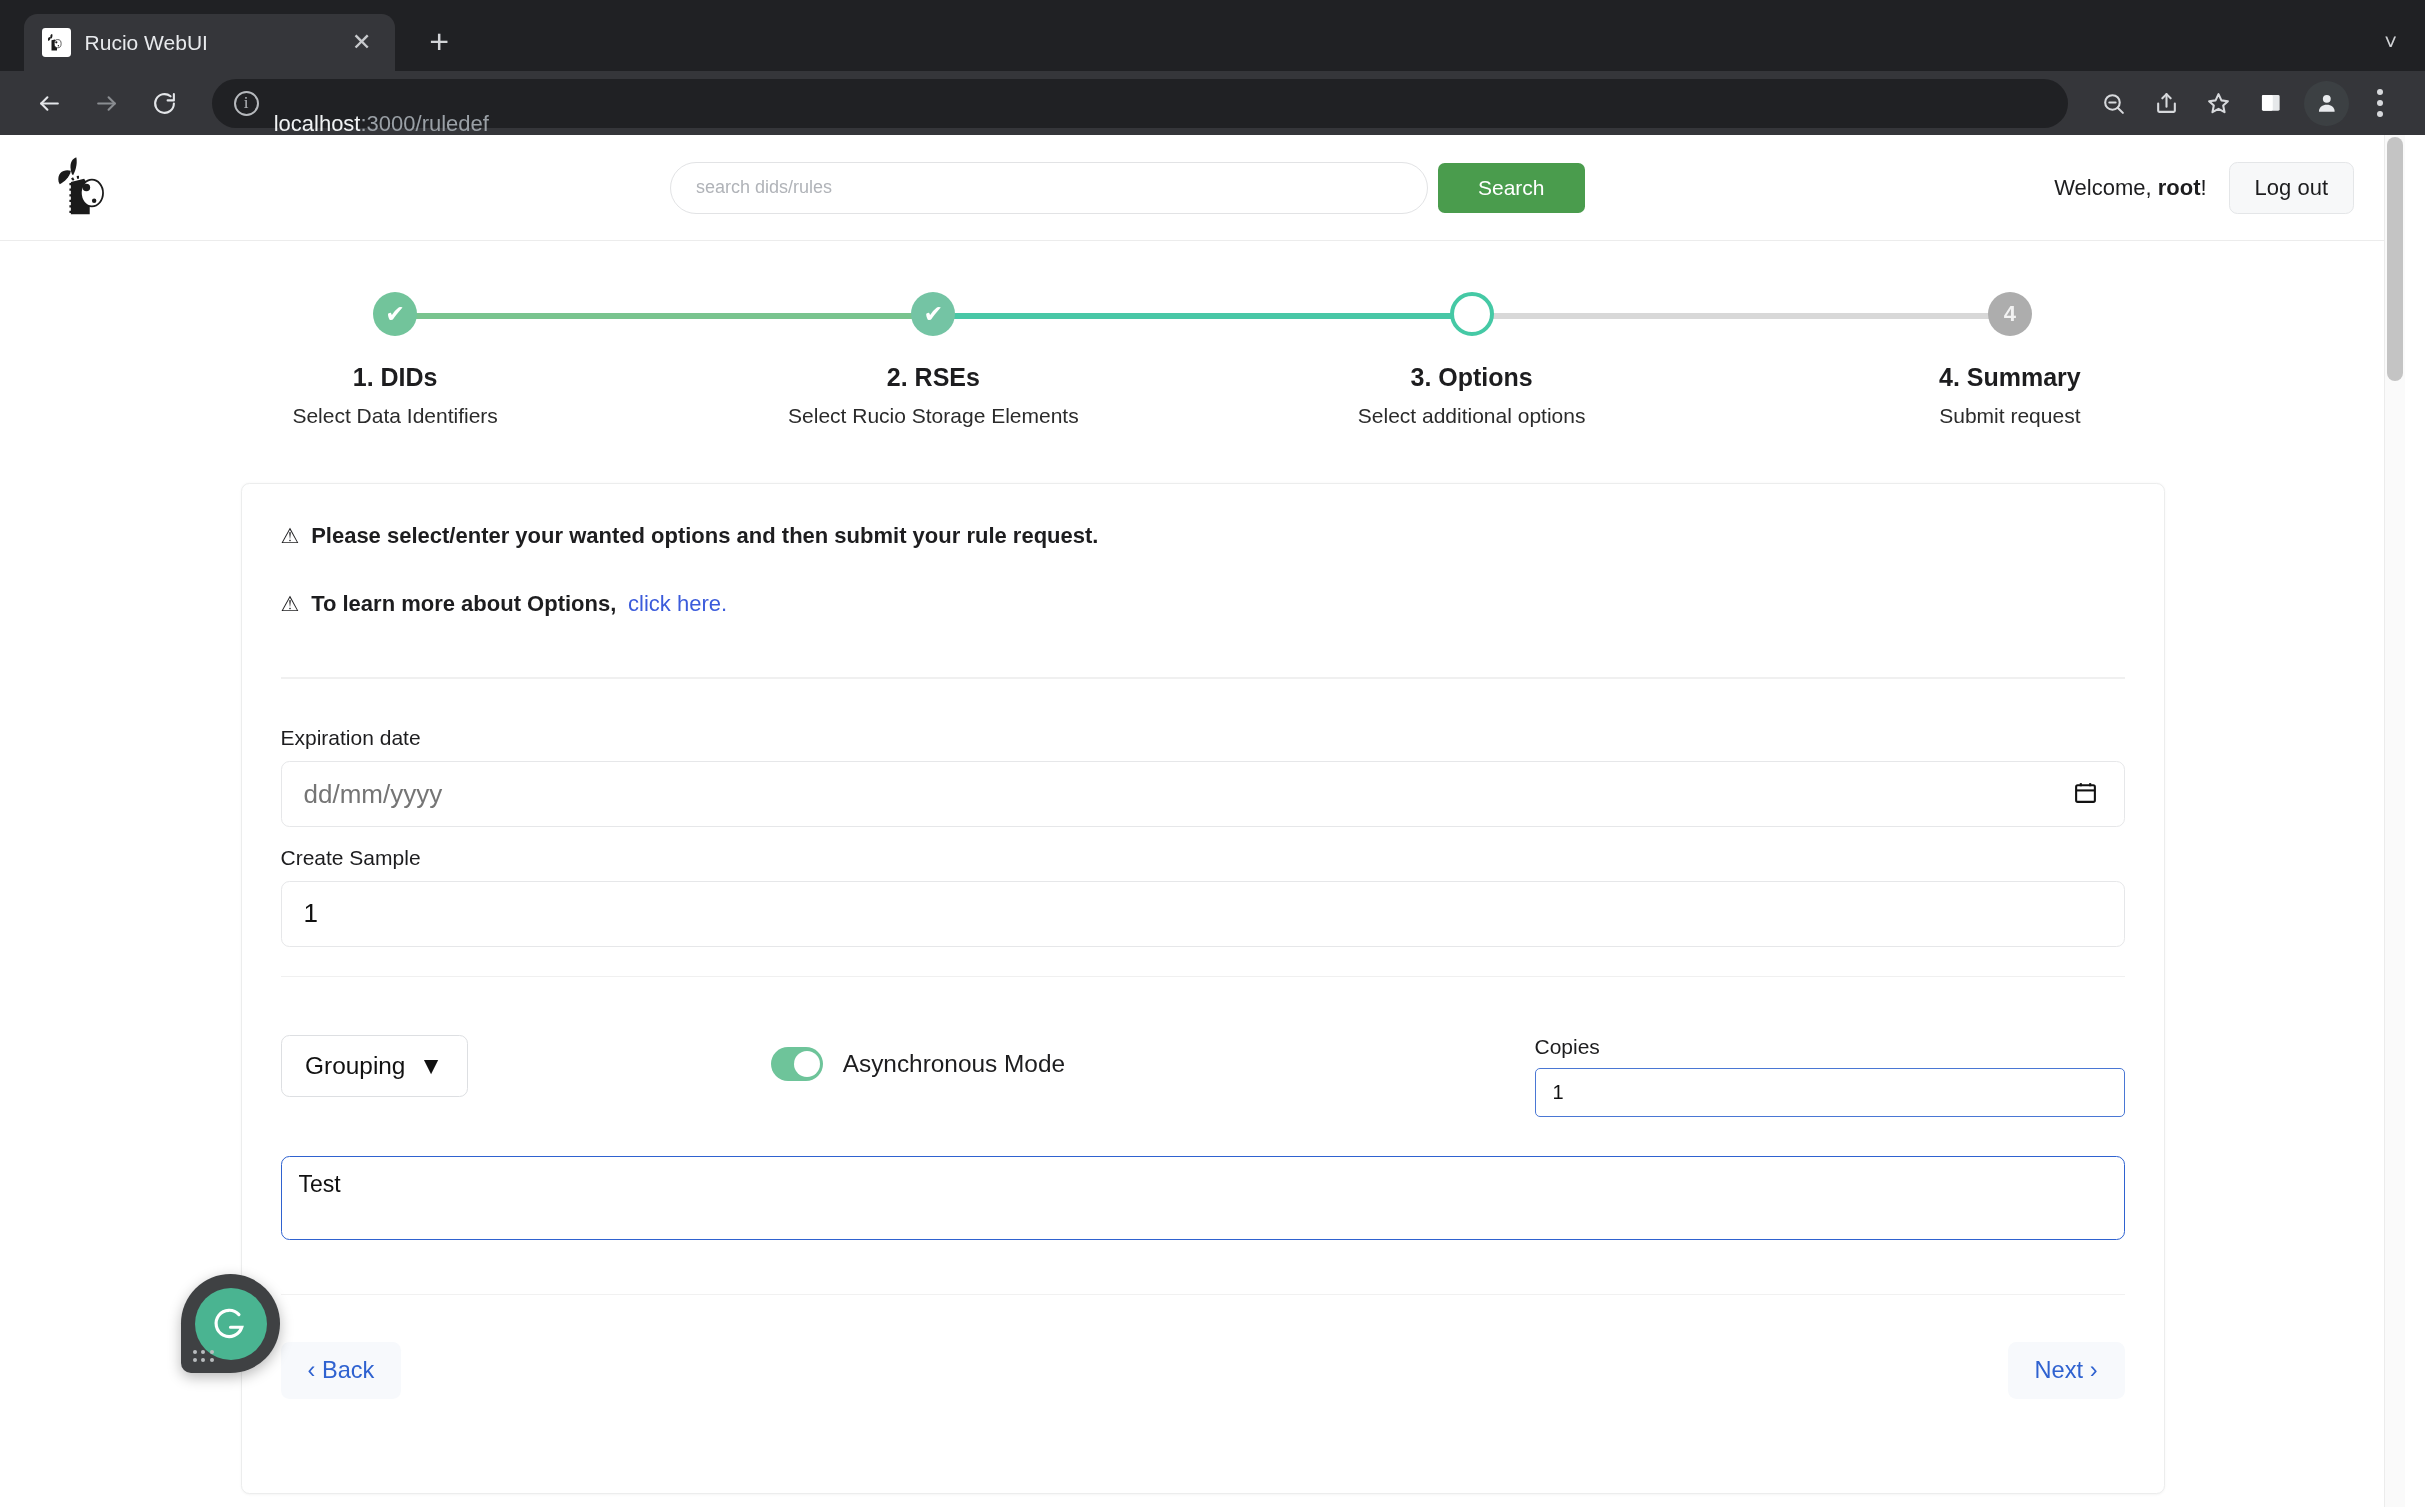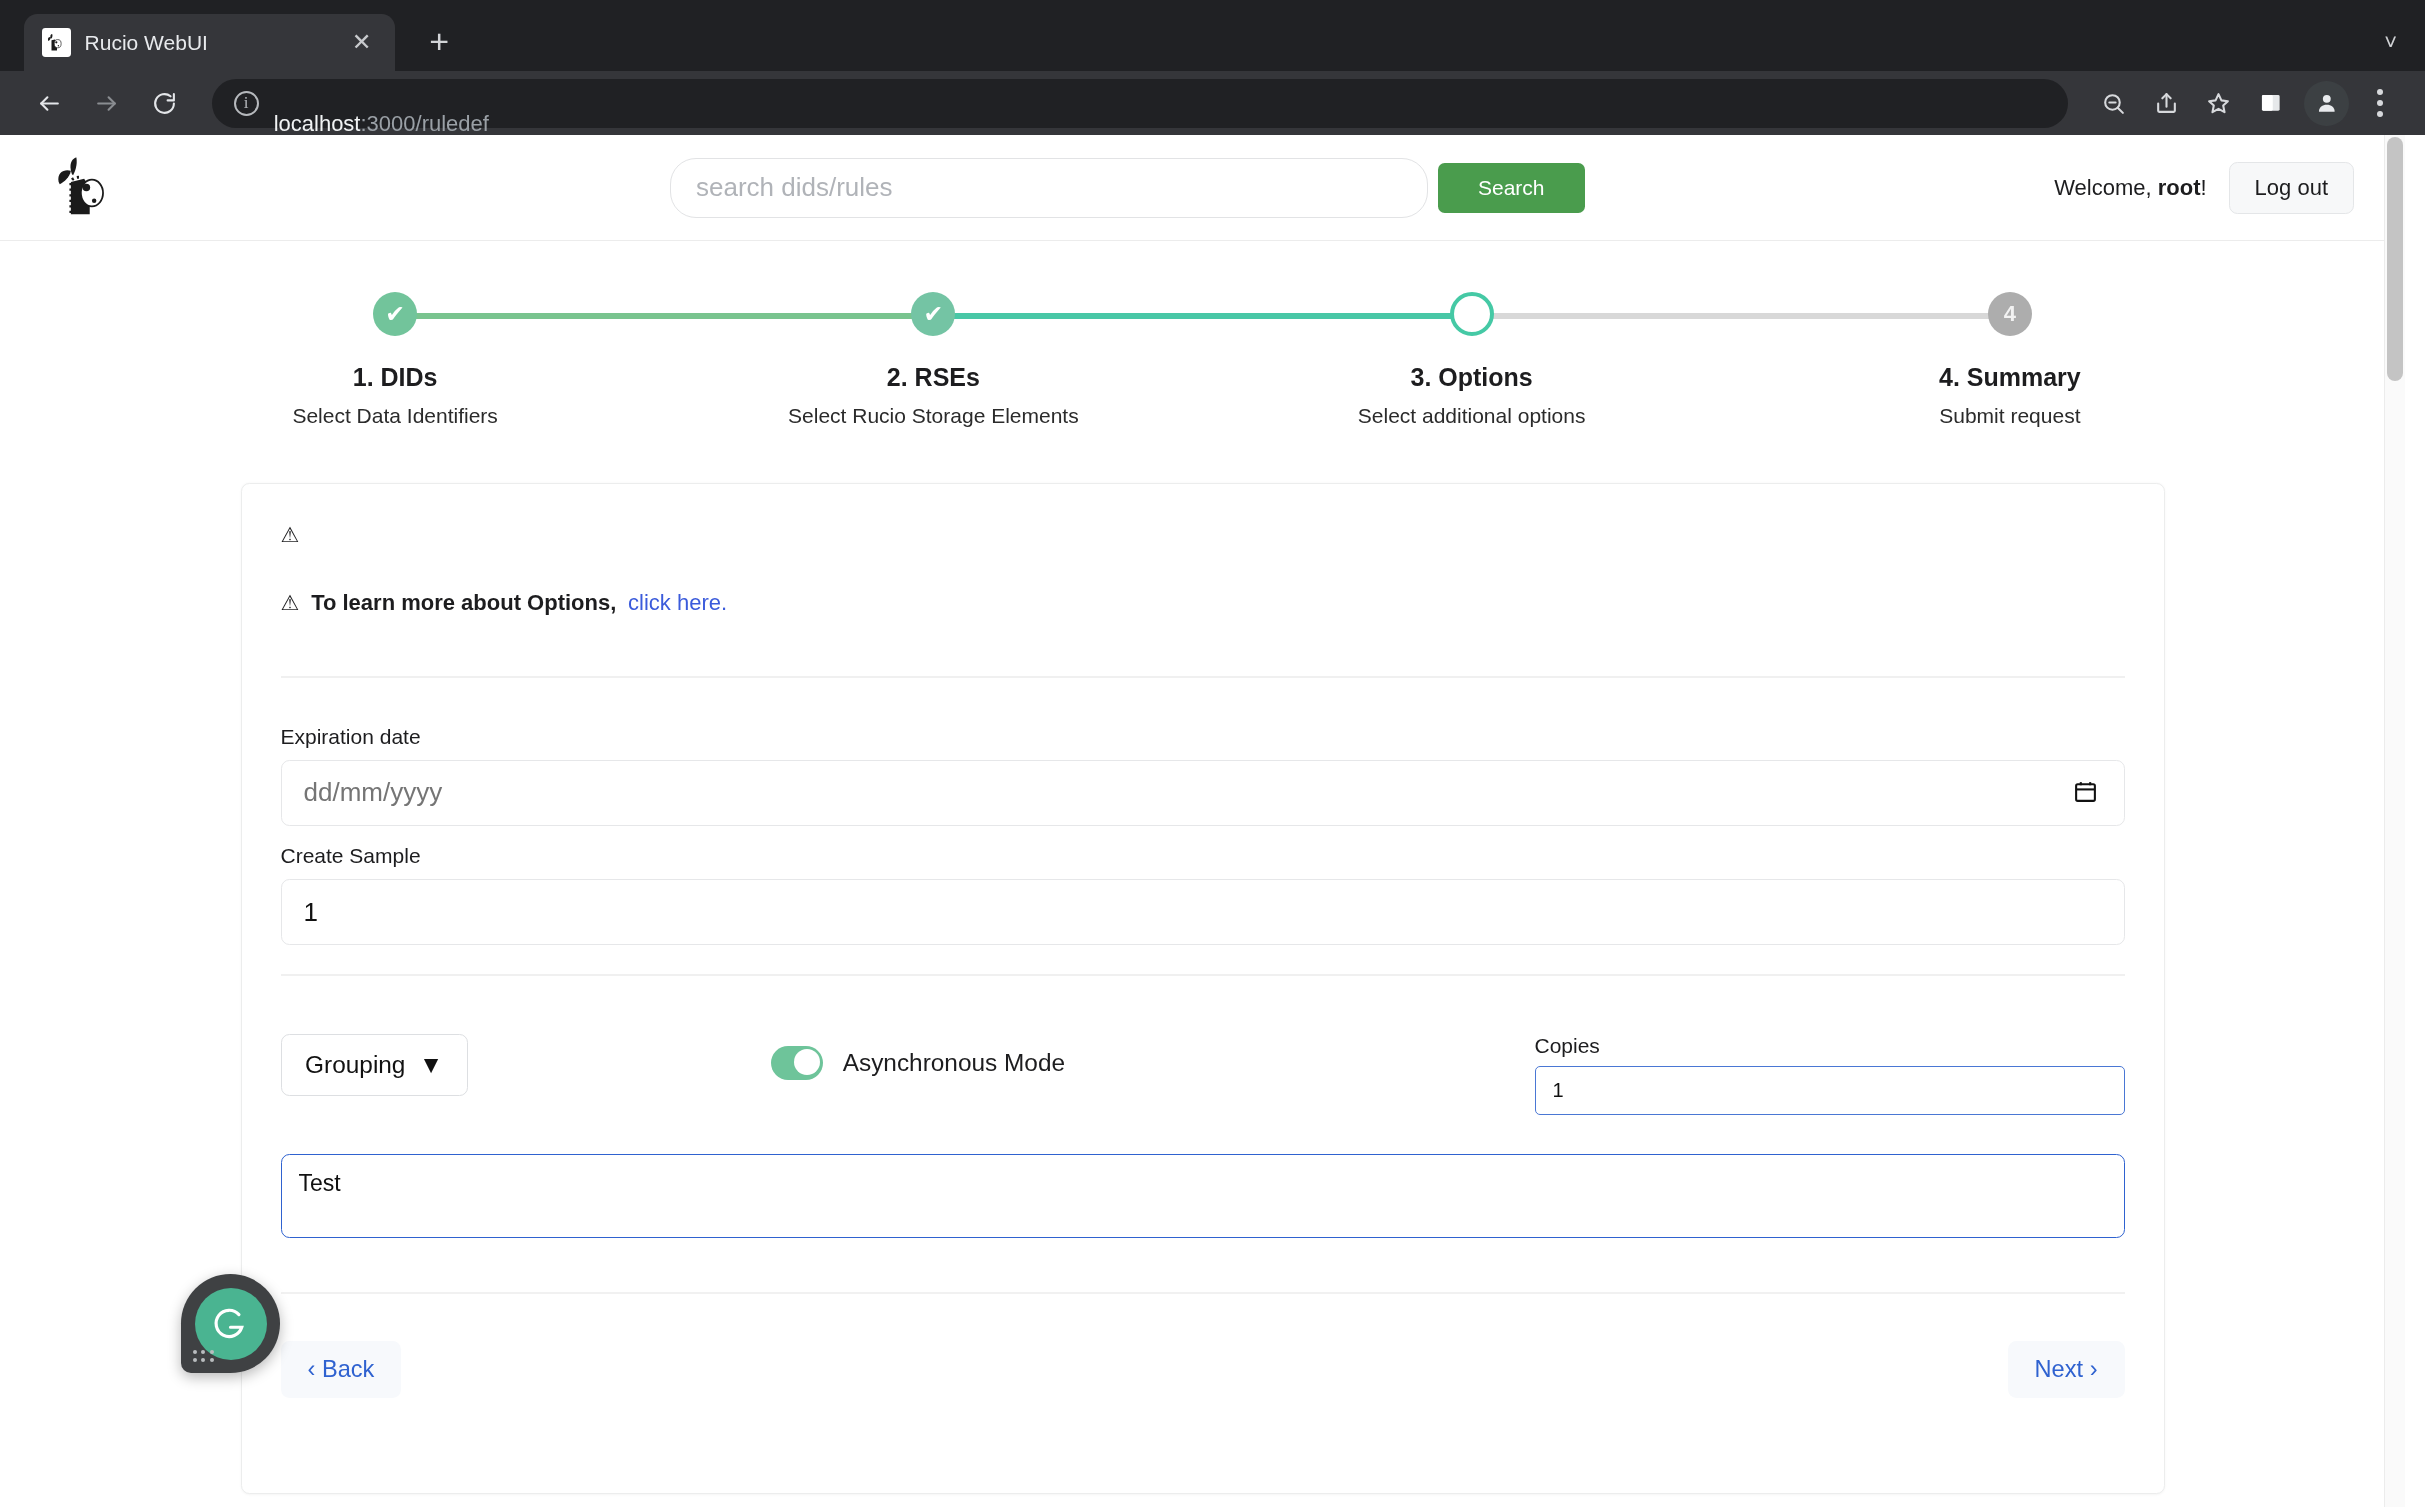--- a/index.html
+++ b/index.html
@@ -45,22 +45,22 @@
   .page { width:2405px; height:100%; position:relative; }
 
   .scrollbar { position:absolute; right:0; top:0; width:21px; height:100%; background:#fafafa; border-left:0.8px solid #ececec;}
   .scroll-thumb { position:absolute; right:2.5px; top:1.7px; width:16px; height:244px; background:#c4c4c4; border-radius:8.4px; }
 
   
   .app-header { height:105px; display:flex; align-items:center; padding:0 49px; position:relative; }
   .logo { width:77px; height:77px; display:flex; align-items:center; justify-content:center; flex:none;}
   .header-search { position:absolute; left:670px; display:flex; align-items:center; gap:10px; }
   .search-input {
-    width:758px; height:60px; border:0.8px solid #e2e3e5; border-radius:26px;
-    background:#fff; font-size:26px; color:#9b9ea3; padding:11px 25px; font-family:"Liberation Sans",sans-serif;
+    width:758px; height:52px; border:0.8px solid #e2e3e5; border-radius:26px;
+    background:#fff; font-size:18px; color:#9b9ea3; padding:11px 25px; font-family:"Liberation Sans",sans-serif;
     outline:none;
   }
   .search-input::placeholder { color:#b0b3b8; }
   .search-btn {
     height:50px; padding:0 40px; background:#4a9c4d; color:#ffffff; border:none; border-radius:6.7px;
     font-size:21px; font-family:"Liberation Sans",sans-serif; cursor:pointer;
   }
   .header-right { position:absolute; right:51px; display:flex; align-items:center; gap:22px; }
   .welcome { font-size:22px; color:#1d1d1f; white-space:nowrap; }
   .welcome b { font-weight:bold; }
@@ -306,20 +306,21 @@
             <div class="step-title">4. Summary</div>
             <div class="step-sub">Submit request</div>
           </div>
         </div>
       </div>
 
       <div class="card">
 
         <div class="notice">
           <span class="warn-ico">⚠</span>
+          <span>Please select/enter your wanted options and then submit your rule request.</span>
         </div>
         <div class="notice">
           <span class="warn-ico">⚠</span>
           <span>To learn more about Options,</span>
           <a class="link" href="#">click here.</a>
         </div>
 
         <div class="divider"></div>
 
         <div class="fields">

